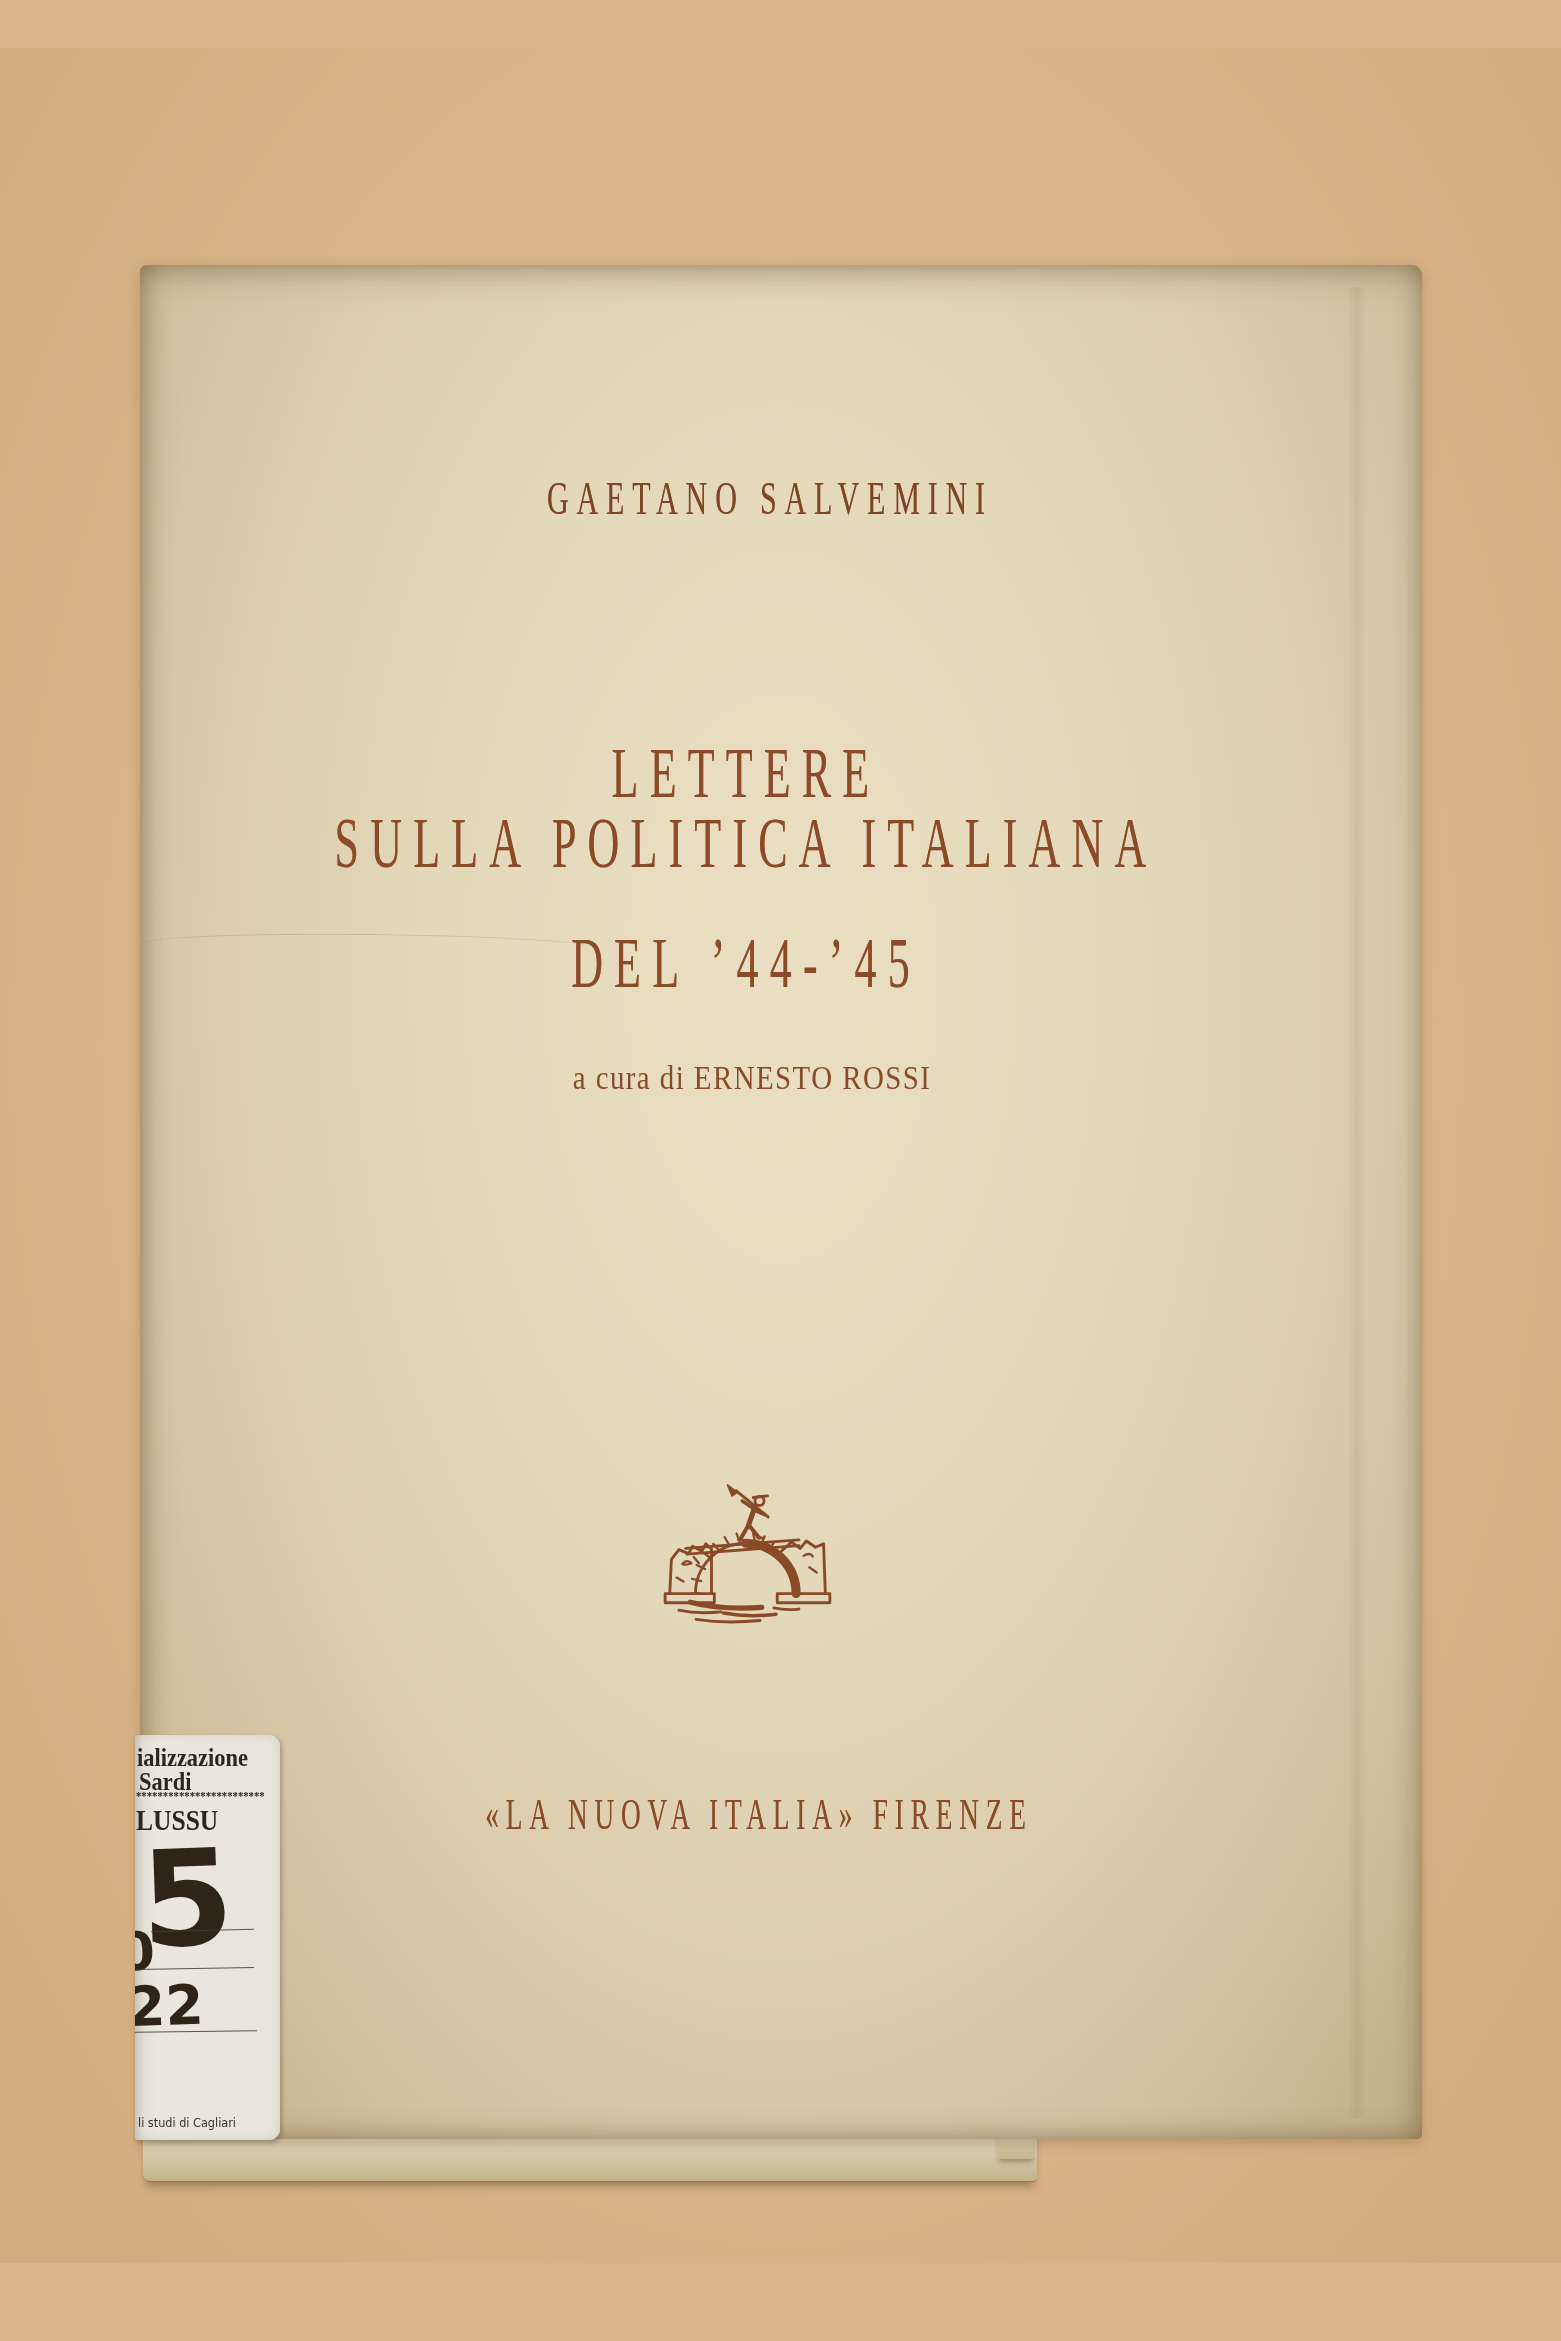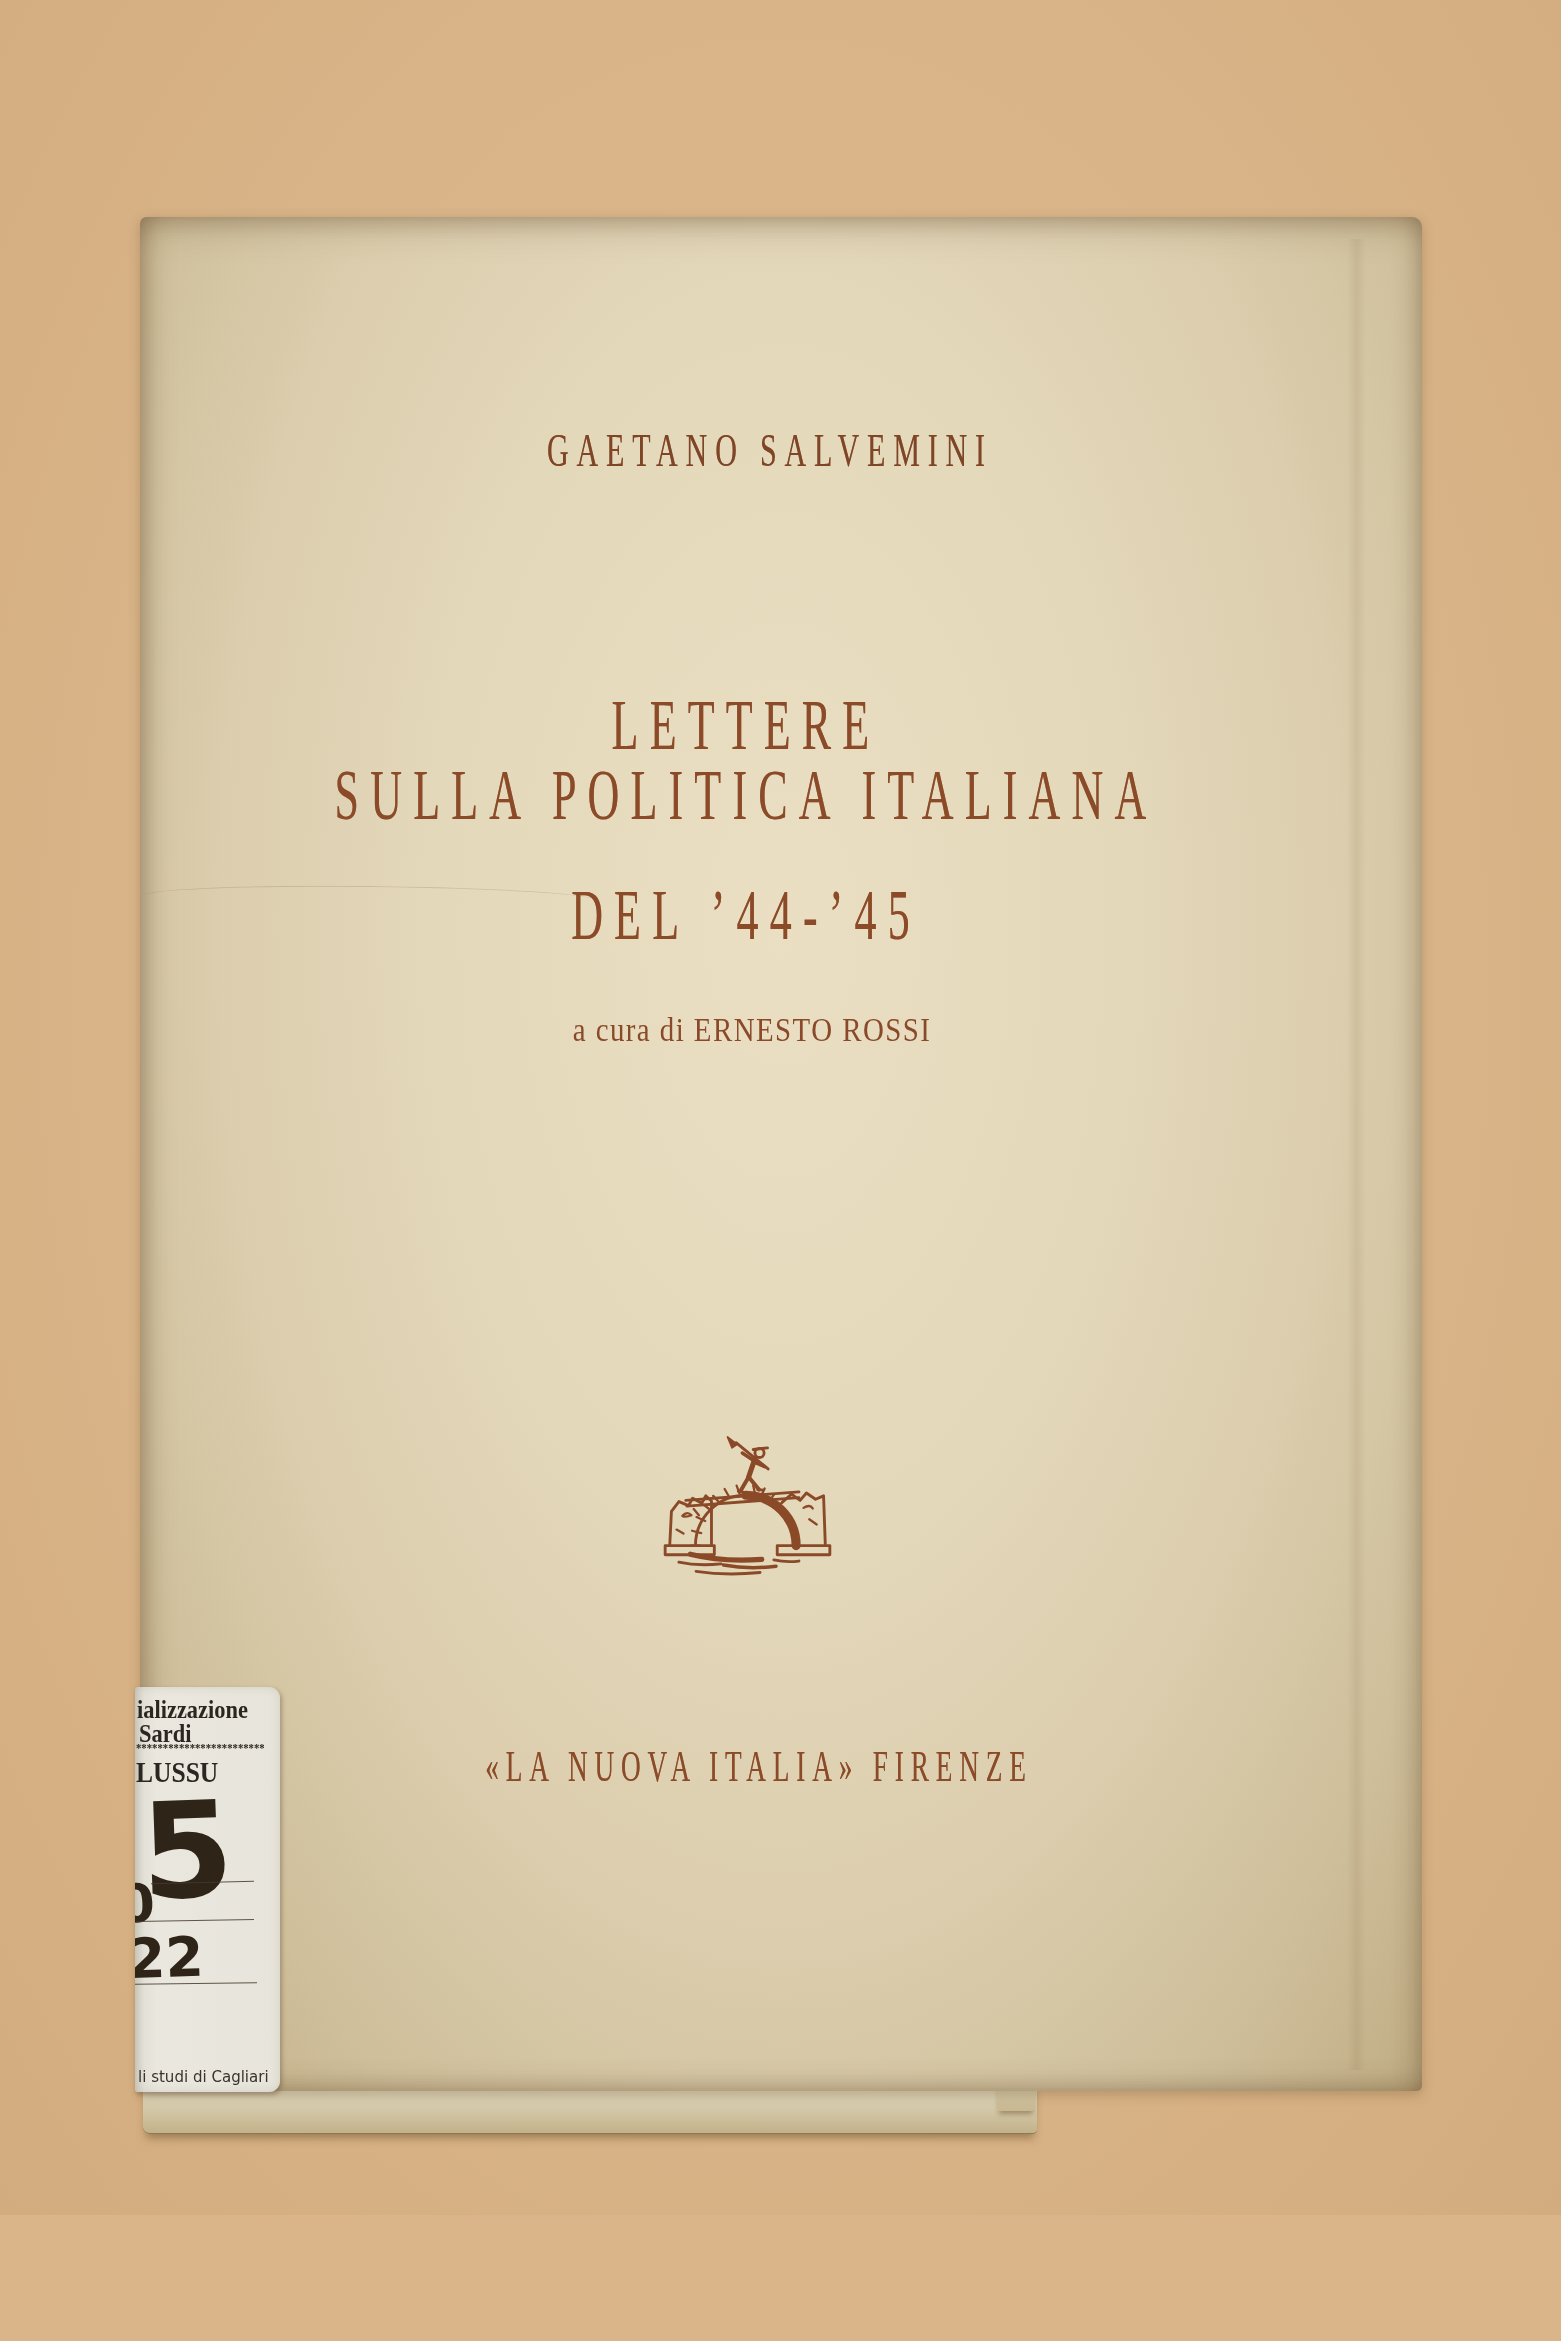--- a/index.html
+++ b/index.html
@@ -4,20 +4,21 @@
 <style>
   html, body {
     margin: 0; padding: 0;
     width: 1562px; height: 2342px;
     background: #dab58a;
     overflow: hidden;
     font-family: "Liberation Serif", "DejaVu Serif", serif;
   }
   .stage { position: absolute; inset: 0; width: 1562px; height: 2215px;
     background: radial-gradient(ellipse at 50% 45%, #deba8f 0%, #d9b488 60%, #d2ac7e 100%);
+    margin-top: 48px;
   }
 
   
   .pages-edge {
     position: absolute; left: 143px; top: 2079px; width: 894px; height: 54px;
     background: linear-gradient(180deg, #ded6ba 0%, #d5cbac 50%, #c3b28a 100%);
     border-radius: 1.1px 1.1px 4.4px 6.7px;
     border-bottom: 1.1px solid #8d7950;
     box-shadow: 0 6.7px 9px -3.3px rgba(110, 80, 45, 0.55);
     z-index: 1;
@@ -111,21 +112,21 @@
     font-family: "DejaVu Sans", sans-serif; font-weight: bold; color: #2f2418;
   }
   .hand-1 { left: 5.5px; top: 98px; font-size: 133px; transform: rotate(-2deg); }
   .hand-2 { left: -16.6px; top: 190px; font-size: 53px; transform: rotate(-3deg); }
   .hand-3 { left: -7.8px; top: 244px; font-size: 55px; transform: rotate(-2deg); }
   .ruled-line { position: absolute; border-top: 1.7px solid #473a2b; opacity: 0.85; }
   .rule-a { left: 15.5px; top: 195px; width: 103px; transform: rotate(-1.5deg); }
   .rule-b { left: 1.1px;  top: 233px; width: 118px; transform: rotate(-1deg); }
   .rule-c { left: 0px;  top: 296px; width: 122px; transform: rotate(-0.8deg); }
   .label-footer {
-    position: absolute; left: 3.3px; top: 382px; font-size: 16px; line-height: 1;
+    position: absolute; left: 3.3px; top: 382px; font-size: 12px; line-height: 1;
     font-family: "DejaVu Sans", sans-serif; font-weight: normal; color: #39332a;
     white-space: nowrap;
   }
   .label-footer > span { display: inline-block; transform: scaleX(0.94); transform-origin: left center; }
 </style>
 </head>
 <body>
 
 <div class="stage">
 

